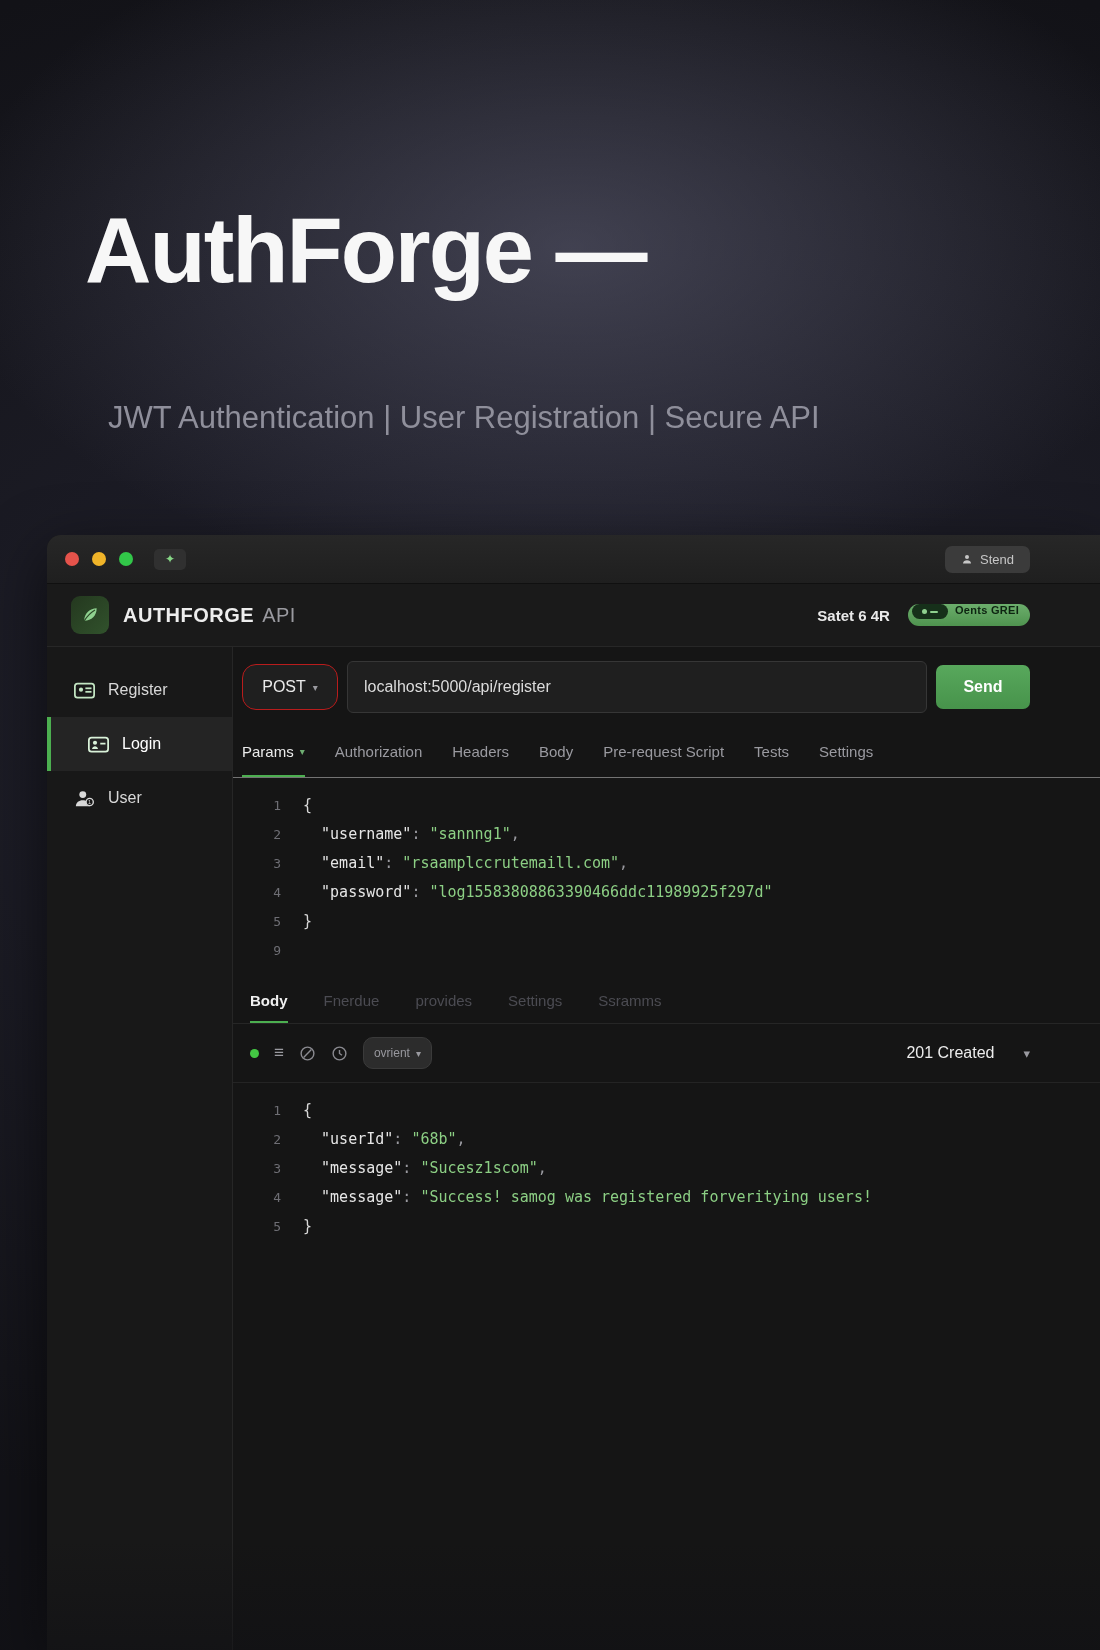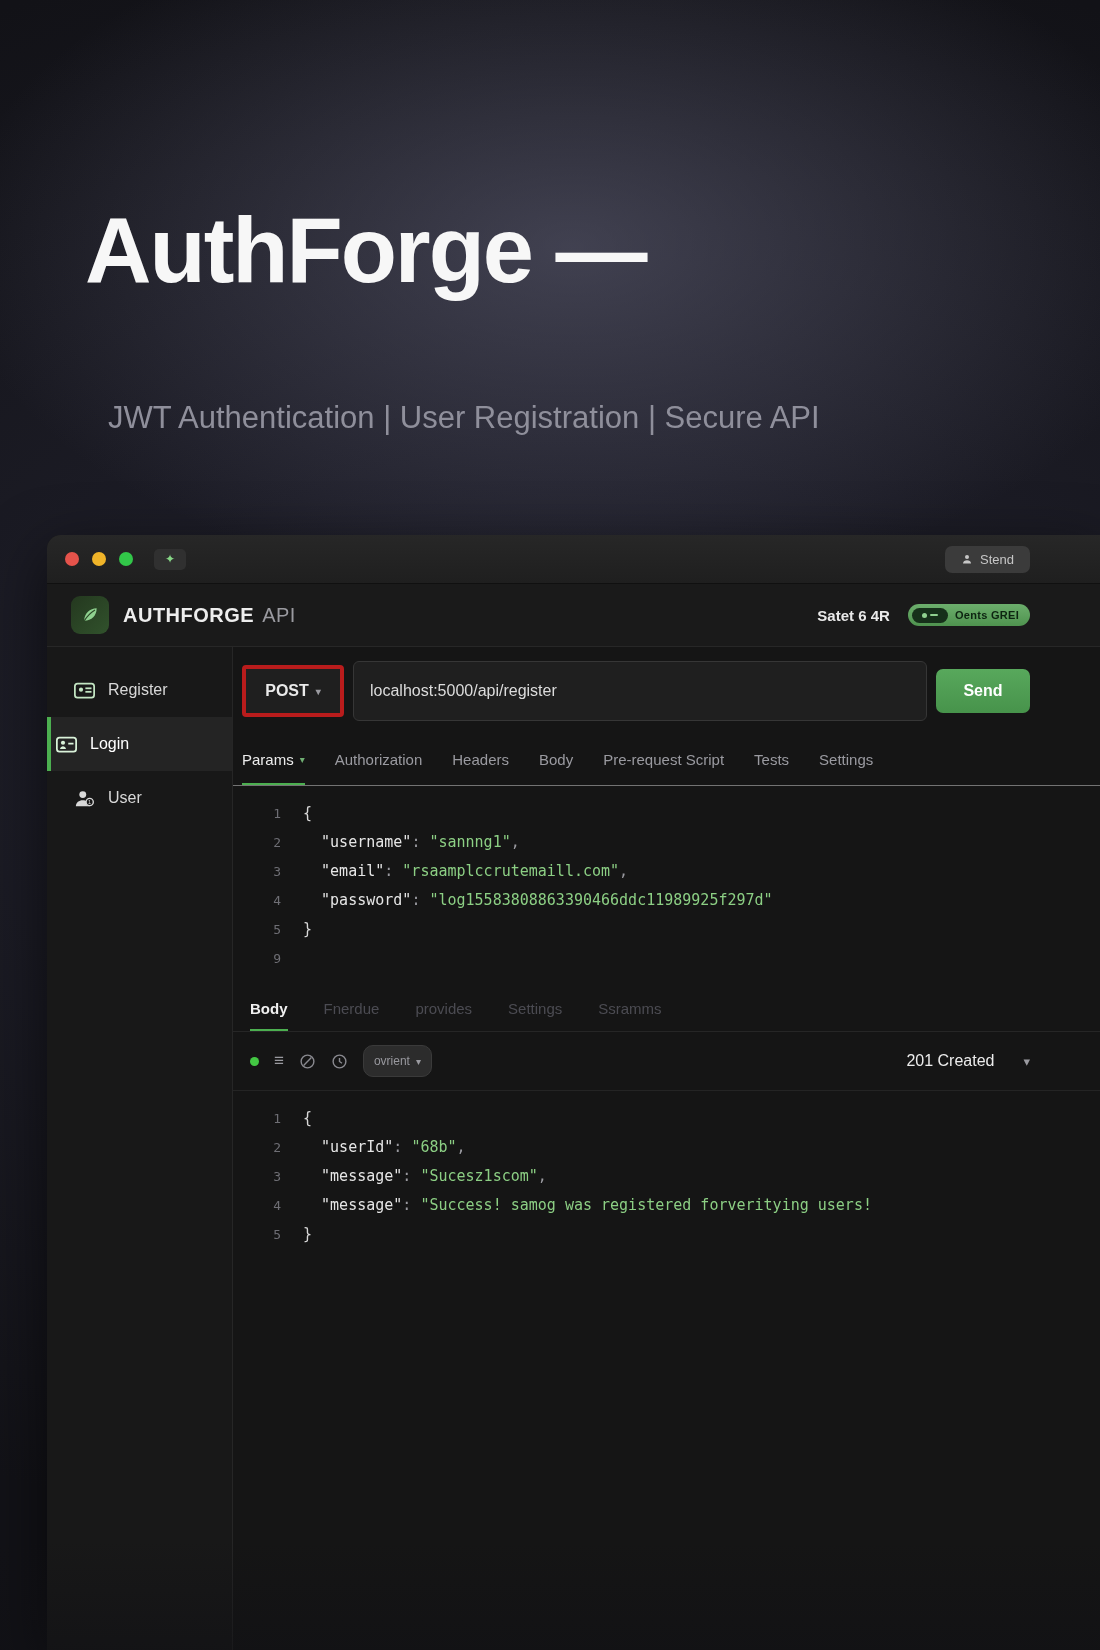--- a/index.html
+++ b/index.html
@@ -34,39 +34,39 @@
 
   .appheader{height:62px;flex:0 0 62px;display:flex;align-items:center;padding:0 70px 0 24px;
     background:#1a1a1a;border-bottom:1px solid #272727;}
   .logo{width:38px;height:38px;border-radius:9px;background:linear-gradient(135deg,#24381f,#31522c);
     display:flex;align-items:center;justify-content:center;}
   .brand{margin-left:14px;font-size:20px;font-weight:700;color:#ededed;letter-spacing:.5px;}
   .brand .suffix{margin-left:8px;font-weight:400;color:#9a9aa0;}
   .header-right{margin-left:auto;display:flex;align-items:center;gap:18px;}
   .status-text{font-size:15px;font-weight:700;color:#e9e9e9;}
   .pill{height:22px;border-radius:11px;background:linear-gradient(#6cae6c,#4f934f);
-    display:flex;align-items:center;gap:7px;padding:0 11px 0 4px;}
+    display:flex;align-items:flex-start;gap:7px;padding:0 11px 0 4px;}
   .pill-chip{height:15px;min-width:26px;border-radius:8px;background:#16301a;display:flex;align-items:center;justify-content:center;gap:3px;padding:0 5px;}
   .pill-chip .mini-dot{width:5px;height:5px;border-radius:50%;background:#8fd18f;}
   .pill-chip .mini-bar{width:8px;height:2px;border-radius:1px;background:#8fd18f;}
   .pill-label{font-size:11px;font-weight:700;color:#0d2411;letter-spacing:.3px;}
 
   .body-row{flex:1;display:flex;min-height:0;}
   .sidebar{width:185px;flex:0 0 185px;background:#181818;border-right:1px solid #262626;padding-top:16px;}
   .side-item{height:54px;display:flex;align-items:center;gap:13px;padding-left:27px;
     color:#d8d8d8;font-size:16px;cursor:pointer;}
-  .side-item.active{background:#242424;border-left:4px solid #4caf50;padding-left:5px;color:#ffffff;}
+  .side-item.active{background:#242424;border-left:4px solid #4caf50;padding-left:37px;color:#ffffff;}
 
   .main{flex:1;display:flex;flex-direction:column;background:#151515;min-width:0;}
 
   .request-bar{display:flex;align-items:center;gap:9px;padding:14px 70px 10px 9px;}
-  .method{width:94px;height:44px;flex:0 0 94px;background:#1f1f1f;border:4px solid #b91c1c;border-radius:4px;
-    display:flex;align-items:center;justify-content:center;gap:7px;color:#eaeaea;font-size:16px;font-weight:700;cursor:pointer;}
+  .method{width:94px;height:44px;flex:0 0 94px;background:#1f1f1f;border:1px solid #b91c1c;border-radius:14px;
+    display:flex;align-items:center;justify-content:center;gap:7px;color:#eaeaea;font-size:16px;font-weight:400;cursor:pointer;}
   .chev{color:#9a9aa0;font-size:10px;}
-  .url{flex:1;height:60px;background:#1f1f1f;border:1px solid #363636;border-radius:6px;
+  .url{flex:1;height:52px;background:#1f1f1f;border:1px solid #363636;border-radius:6px;
     color:#dcdcdc;font-size:16px;padding:0 16px;font-family:"Liberation Sans",sans-serif;outline:none;box-sizing:border-box;}
   .send{width:94px;height:44px;flex:0 0 94px;background:linear-gradient(#58a85c,#47934b);border:none;border-radius:7px;
     color:#ffffff;font-size:16px;font-weight:600;cursor:pointer;}
 
   .tabs{display:flex;align-items:stretch;gap:30px;padding:0 70px 0 9px;height:52px;border-bottom:1px solid #737373;margin-top:2px;}
   .tab{display:flex;align-items:center;gap:6px;color:#9a9aa0;font-size:15px;cursor:pointer;}
   .tab.active{color:#ececec;box-shadow:inset 0 -2px 0 #4caf50;}
 
   .editor{padding:13px 0 8px 0;font-family:"DejaVu Sans Mono",monospace;font-size:15px;white-space:pre;}
   .code-line{display:flex;line-height:29px;}

